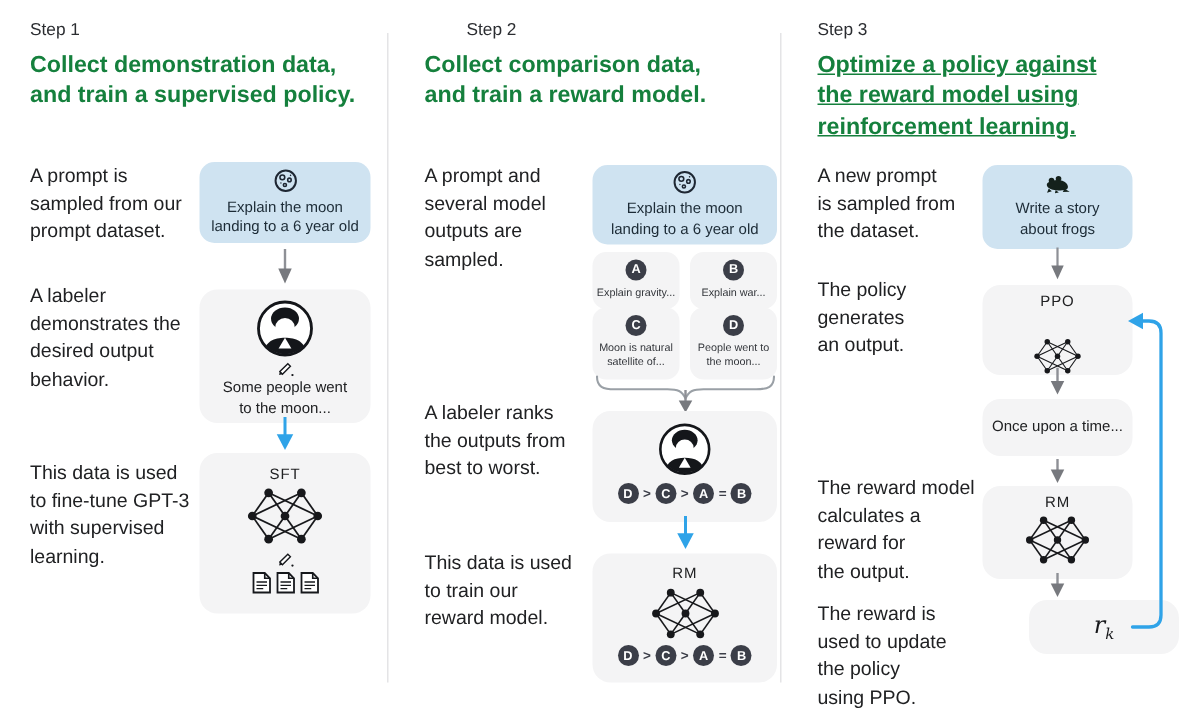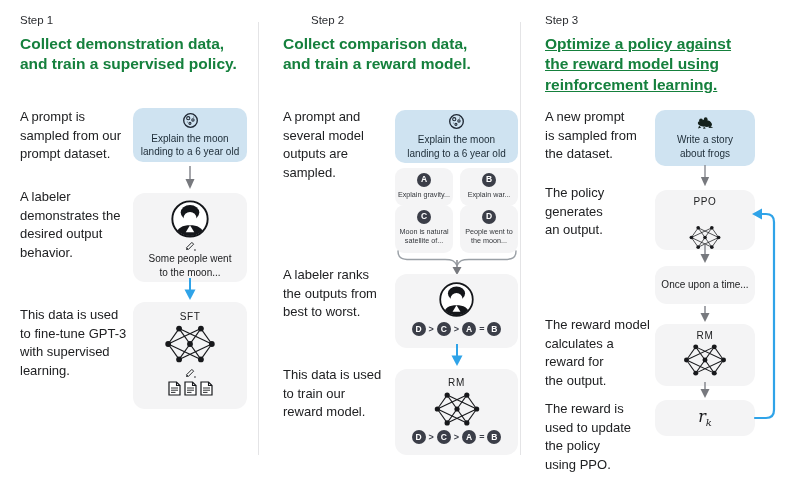--- a/index.html
+++ b/index.html
@@ -337,21 +337,21 @@
     <svg width="46" height="34">
         <use href="#sym-network"></use>
       </svg>
   </div>
 
   <svg class="abs" width="14" height="18" style="left:698px;top:382px;" viewBox="0 0 14 18">
     <line x1="7" y1="0" x2="7" y2="8" stroke="#8e9096" stroke-width="1.6"></line>
     <polygon points="2.5,7 11.5,7 7,16" fill="#77797e"></polygon>
   </svg>
 
-  <div class="panel" style="left:655px;top:400px;width:100px;height:36px;justify-content:center;">
+  <div class="panel" style="left:686px;top:400px;width:100px;height:36px;justify-content:center;">
     <div class="rk"><span>r</span><sub>k</sub></div>
   </div>
 
   <svg class="abs" width="38" height="225" style="left:748px;top:202px;" viewBox="0 0 38 225">
     <path d="M7,216 L18,216 Q26,216 26,208 L26,20 Q26,12 18,12 L14,12" fill="none" stroke="#2fa3e8" stroke-width="2.2" stroke-linecap="round"></path>
     <polygon points="14,6.5 14,17.5 4,12" fill="#2fa3e8"></polygon>
   </svg>
 
 </div>
 

